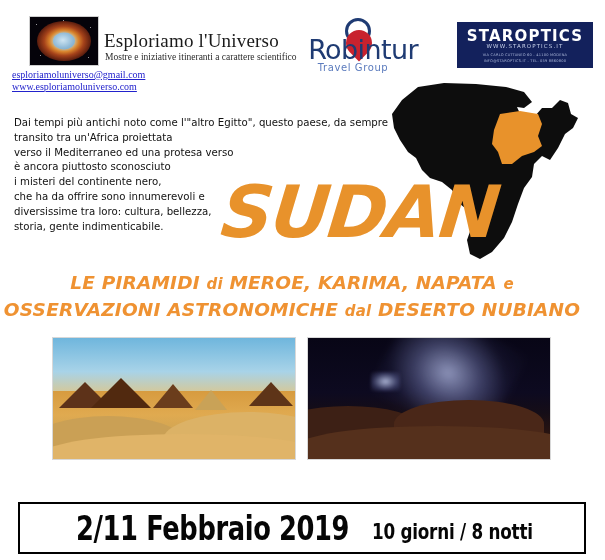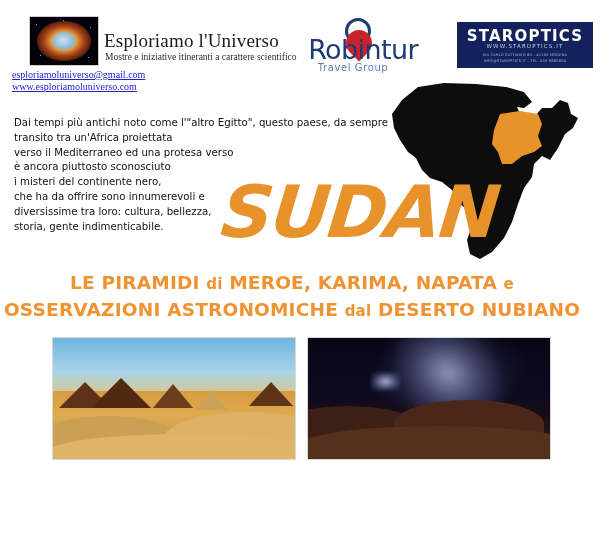--- a/index.html
+++ b/index.html
@@ -118,21 +118,21 @@
     font-weight:bold;font-style:italic;
     font-size:72px;line-height:72px;
     color:#e8922b;letter-spacing:-2px;
     transform:skewX(-6deg);
   }
 
   
   .subtitle{
     position:absolute;left:0;top:270px;width:584px;text-align:center;
     font-family:"DejaVu Sans", sans-serif;
-    font-weight:bold;
+    font-weight:bold;font-style:italic;
     color:#ef9232;
   }
   .sub-line{display:block;font-size:18.5px;line-height:25px;letter-spacing:.2px;}
   .sub-line .small{font-size:15px;text-transform:lowercase;}
 
   
   .photo{position:absolute;overflow:hidden;border:1px solid #d8d8d8;}
   .photo-left{left:52px;top:337px;width:242px;height:121px;}
   .photo-right{left:307px;top:337px;width:242px;height:121px;}
 
@@ -263,14 +263,18 @@
 
   <div class="photo photo-right">
     <div class="night-sky"></div>
     <div class="milky"></div>
     <div class="lmc"></div>
     <div class="n-dune" style="left:-30px;top:68px;width:140px;height:40px;background:#3d2015;"></div>
     <div class="n-dune" style="left:86px;top:62px;width:150px;height:48px;background:#4a2718;"></div>
     <div class="n-dune" style="left:-10px;top:88px;width:280px;height:40px;background:#55301c;"></div>
   </div>
 
+  <div class="datebox">
+    <div class="date-main">2/11 Febbraio 2019</div>
+    <div class="date-sub">10 giorni / 8 notti</div>
+  </div>
 
 </div>
 
 </body></html>

